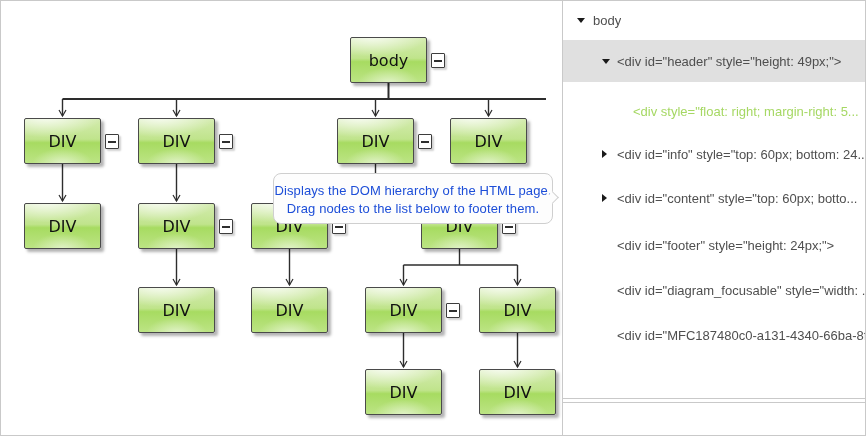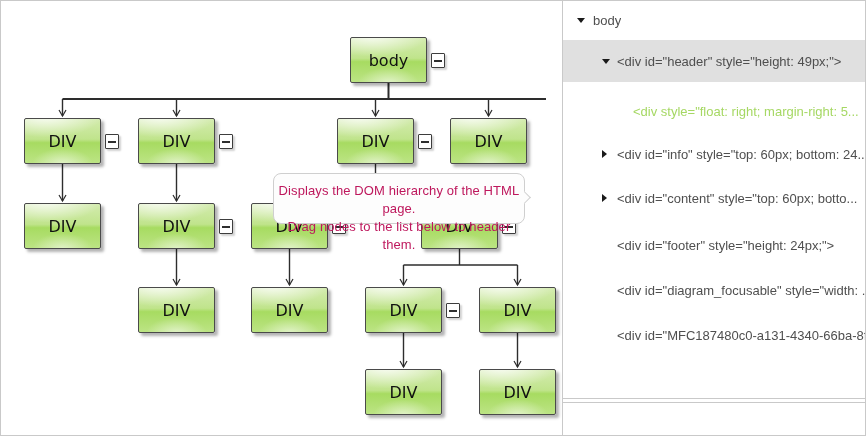--- a/index.html
+++ b/index.html
@@ -26,23 +26,23 @@
   }
   .collapse-btn{
     position:absolute;z-index:3;width:14px;height:15px;
     background:#fff;border:1px solid #3d3d3d;border-radius:1px;
     display:flex;align-items:center;justify-content:center;
     box-shadow:2px 2px 2px rgba(0,0,0,.18);
   }
   .collapse-btn .minus-bar{display:block;width:8px;height:2px;background:#2f2f2f;}
   
   #tooltip{
-    position:absolute;left:272px;top:172px;width:252px;height:51px;z-index:10;
+    position:absolute;left:272px;top:172px;width:280px;height:51px;z-index:10;
     background:#fdfdfd;border:1px solid #cfcfcf;border-radius:8px;
-    color:#be185d;font-size:13px;letter-spacing:.1px;text-align:center;
+    color:#1d4ed8;font-size:13px;letter-spacing:.1px;text-align:center;
     padding-top:8px;line-height:18px;
   }
   #tooltip .tip-pointer{
     position:absolute;right:-5px;top:19px;width:9px;height:9px;background:#fdfdfd;
     border-top:1px solid #cfcfcf;border-right:1px solid #cfcfcf;
     transform:rotate(45deg);
   }
   
   #side-panel{position:absolute;left:561px;top:0;width:303px;height:434px;background:#fff;border-left:1px solid #c9c9c9;}
   #tree-list{position:absolute;left:0;top:0;right:0;height:398px;border-bottom:1px solid #c9c9c9;overflow:hidden;background:#fff;}
@@ -130,21 +130,21 @@
       <div class="node" style="left: 250px; top: 286px;">DIV</div>
       <div class="node" style="left: 364px; top: 286px;">DIV</div>
       <div class="collapse-btn" style="left: 445px; top: 302px;">
         <span class="minus-bar"></span>
       </div>
       <div class="node" style="left: 478px; top: 286px;">DIV</div>
       <div class="node" style="left: 364px; top: 368px;">DIV</div>
       <div class="node" style="left: 478px; top: 368px;">DIV</div>
       <div id="tooltip">
       <div>Displays the DOM hierarchy of the HTML page.</div>
-      <div>Drag nodes to the list below to header them.</div>
+      <div>Drag nodes to the list below to footer them.</div>
       <span class="tip-pointer"></span>
     </div>
   </div>
 
   <div id="side-panel">
     <div id="tree-list">
 
     <div class="tree-row" style="top: 0px; height: 39px;">
           <span class="expander expanded" style="left: 14px;"></span>
           <span class="tree-label" style="margin-left: 30px;">body</span>

